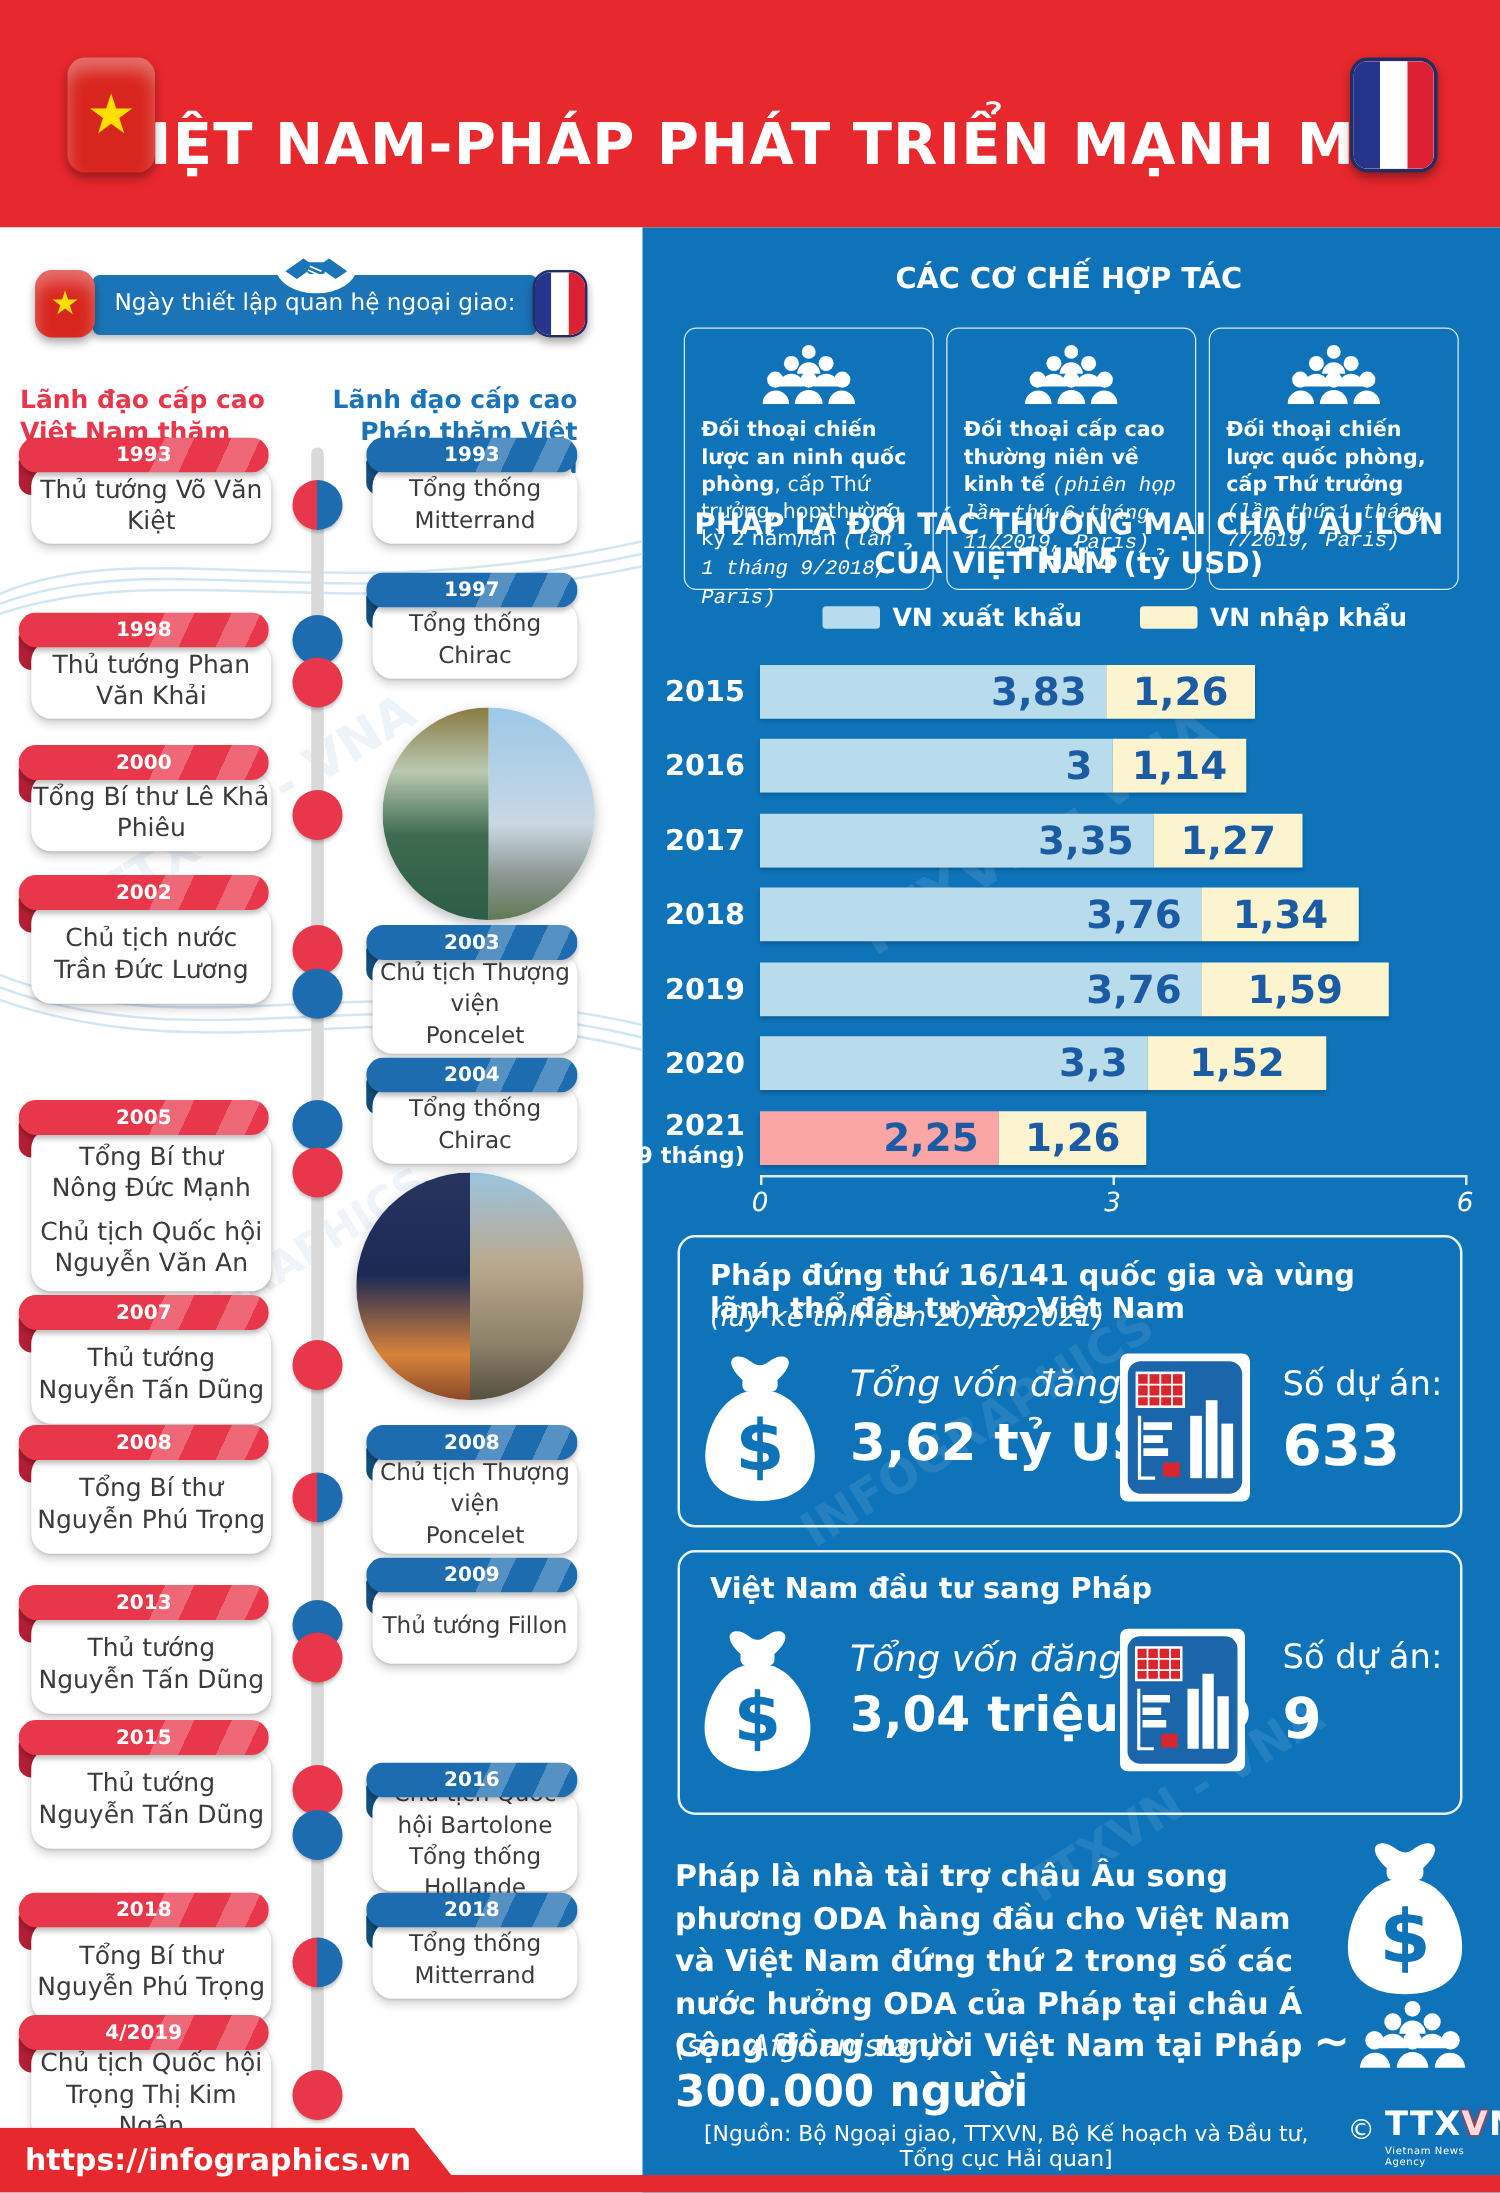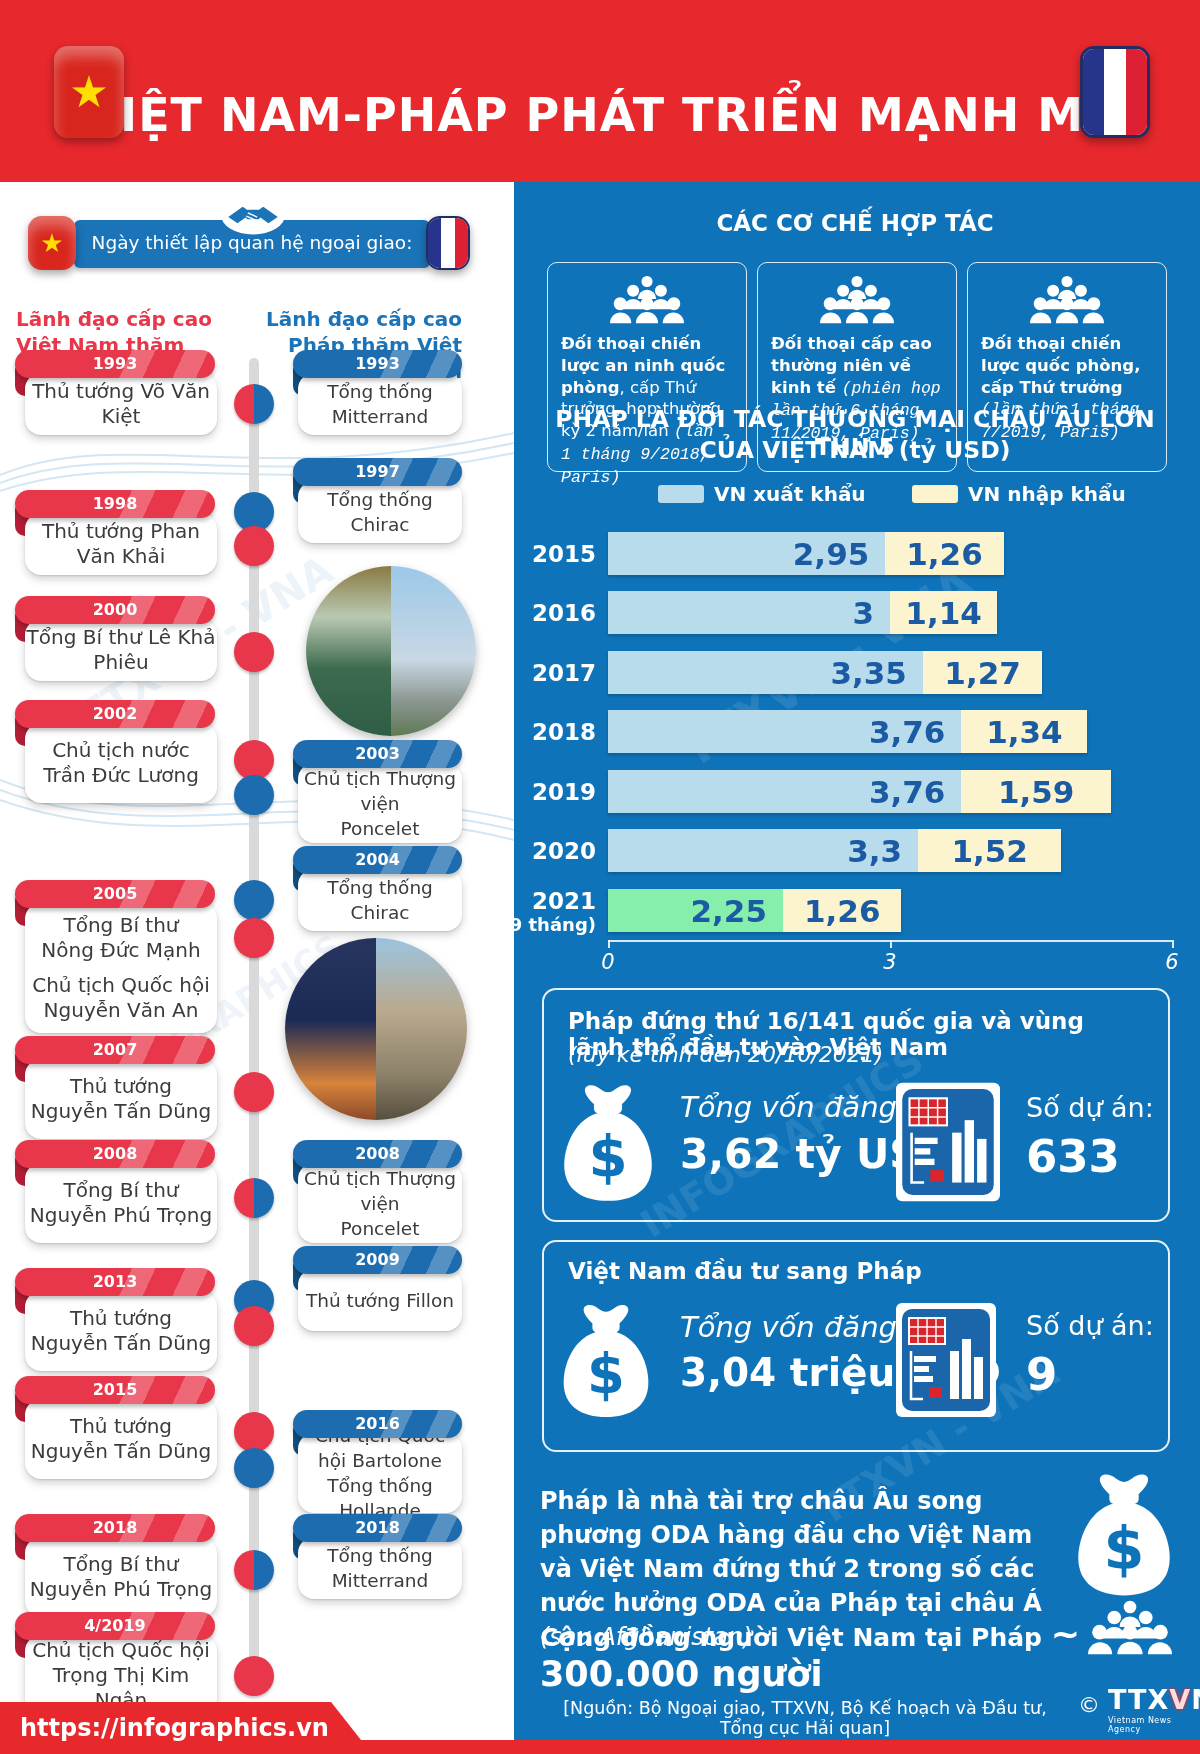--- a/index.html
+++ b/index.html
@@ -371,21 +371,21 @@
   <div class="abs legend-swatch" style="left:658px;top:485px;background:#b9dcec;"></div>
   <div class="abs legend-label" style="left:714px;top:482px;">VN xuất khẩu</div>
   <div class="abs legend-swatch" style="left:912px;top:485px;background:#fbf4cf;"></div>
   <div class="abs legend-label" style="left:968px;top:482px;">VN nhập khẩu</div>
   <div id="chart-mount">
       <div class="yr-label" style="left: 480px; top: 542px;">
         <div>2015</div>
       </div>
       <div class="bar" style="left: 608px; top: 532px;">
         <div class="seg exp" style="width: 277.3px; background: rgb(185, 220, 236);">
-          <span>2,95</span>
+          <span>3,83</span>
         </div>
         <div class="seg imp" style="width: 118.44px; background: rgb(251, 244, 207);">
           <span>1,26</span>
         </div>
       </div>
       <div class="yr-label" style="left: 480px; top: 601px;">
         <div>2016</div>
       </div>
       <div class="bar" style="left: 608px; top: 591px;">
         <div class="seg exp" style="width: 282px; background: rgb(185, 220, 236);">
@@ -437,21 +437,21 @@
         </div>
         <div class="seg imp" style="width: 142.88px; background: rgb(251, 244, 207);">
           <span>1,52</span>
         </div>
       </div>
       <div class="yr-label" style="left: 480px; top: 889px;">
         <div>2021</div>
         <div class="yr-sub">(9 tháng)</div>
       </div>
       <div class="bar" style="left: 608px; top: 889px;">
-        <div class="seg exp" style="width: 175px; background: #86efac;">
+        <div class="seg exp" style="width: 191px; background: #fca5a5;">
           <span>2,25</span>
         </div>
         <div class="seg imp" style="width: 118.44px; background: rgb(251, 244, 207);">
           <span>1,26</span>
         </div>
       </div>
       <div class="tick" style="left: 608px;"></div>
       <div class="tick-label" style="left: 588px;">0</div>
       <div class="tick" style="left: 890px;"></div>
       <div class="tick-label" style="left: 870px;">3</div>

